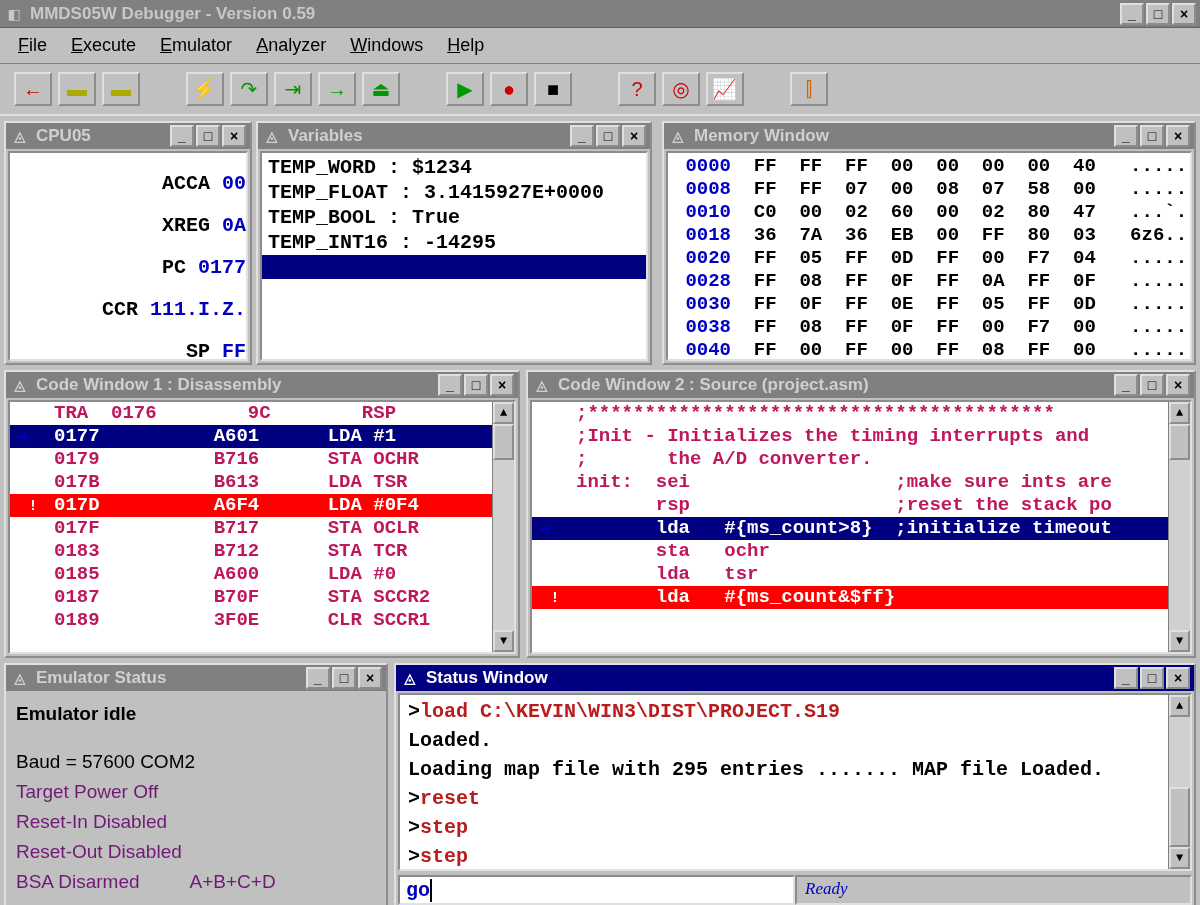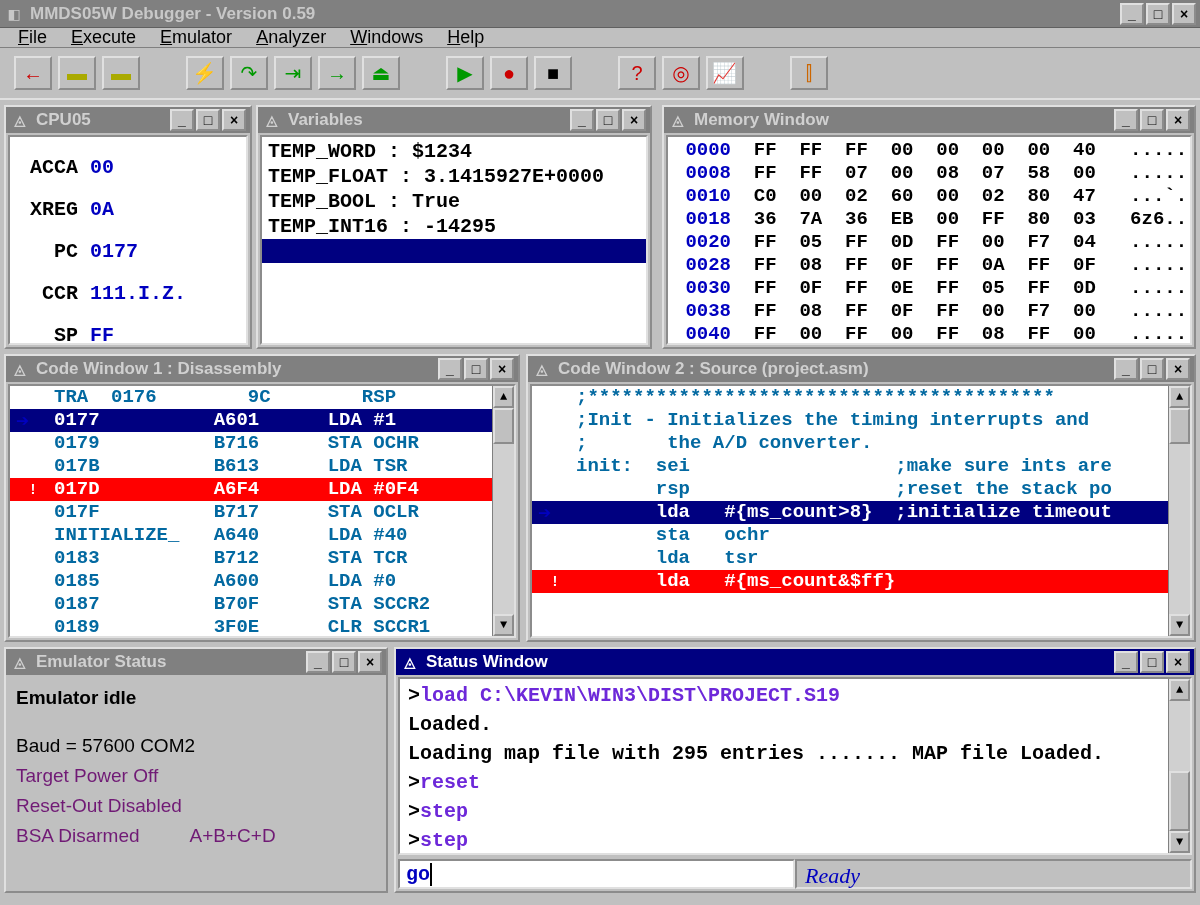--- a/index.html
+++ b/index.html
@@ -35,21 +35,21 @@
 .win-btn {
   width: 24px; height: 22px;
   background: #c0c0c0;
   border: 2px outset #e0e0e0;
   font-family: Arial, sans-serif;
   font-size: 14px; font-weight: bold;
   display: flex; align-items: center; justify-content: center;
   color:#000;
 }
 .menubar {
-  height: 20px;
+  height: 36px;
   background: #c0c0c0;
   display: flex; align-items: center;
   padding: 0 8px; gap: 4px;
   border-bottom: 1px solid #808080;
 }
 .menu-item { padding: 2px 10px; font-size: 18px; }
 .menu-item u { text-decoration: underline; }
 .toolbar {
   height: 52px;
   background: #c0c0c0;
@@ -89,26 +89,26 @@
   background: #ffffff;
   border: 2px inset #e0e0e0;
   margin: 2px;
   font-family: "Courier New", monospace;
   font-size: 20px;
   font-weight: bold;
   line-height: 25px;
   overflow: hidden;
   position:relative;
 }
-.cpu-row { padding: 2px 0 2px 20px; }
+.cpu-row { padding: 2px 0 2px 20px; text-align: right; }
 .cpu-row .reg-name { color: #000; display:inline-block; }
 .cpu-row .reg-val { color: #0000c0; }
 .var-line, .mem-line { white-space: pre; padding: 0 6px; color:#000; }
 .mem-line .addr { color: #0000c0; }
-.code-line { white-space: pre; padding-left: 44px; position: relative; color:#0369a1; }
+.code-line { white-space: pre; padding-left: 44px; position: relative; color:#be185d; }
 .code-line.selected { background: #000080; color: #fff; }
 .code-line.breakpoint { background: #ff0000; color: #fff; }
 .arrow-marker {
   position:absolute; left:6px; top:2px;
   font-size:22px; color:#0000c0;
 }
 .bp-marker {
   position:absolute; left:14px; top:3px;
   width:18px;height:18px; background:#ff0000;border-radius:50%;
   color:#fff;font-size:14px;display:flex;align-items:center;justify-content:center;font-weight:bold;
@@ -117,24 +117,24 @@
   position:absolute;right:0;top:0;bottom:0;width:22px;
   background:#c0c0c0;border-left:1px solid #808080;
   display:flex;flex-direction:column;
 }
 .sb-btn{width:100%;height:22px;background:#c0c0c0;border:2px outset #e0e0e0;display:flex;align-items:center;justify-content:center;font-size:12px;}
 .sb-track{flex:1;background:#d0d0d0;position:relative;}
 .sb-thumb{position:absolute;left:0;width:100%;background:#c0c0c0;border:2px outset #e0e0e0;}
 .emu-content { font-family: Arial, sans-serif; font-size: 19px; line-height:30px; padding:8px 10px; background:#c0c0c0; border:none;}
 .emu-gray { color:#701a75; }
 .status-log { padding: 2px 6px; font-family:"Courier New",monospace;font-size:20px;font-weight:bold;line-height:25px;}
-.status-log .cmd { color:#6d28d9;}
+.status-log .cmd { color:#b91c1c;}
 .status-input-row { display:flex; height:30px; margin:2px;}
 .status-input { flex:0 0 50%; background:#fff;border:2px inset #e0e0e0;padding:2px 6px;font-family:"Courier New",monospace;font-size:20px;font-weight:bold;color:#0000c0;}
-.status-ready { flex:1;background:#c0c0c0;border:2px inset #e0e0e0;padding:2px 8px;font-family:Times,serif;font-style:italic;color:#0000c0;font-size:22px;}
+.status-ready { flex:1;background:#c0c0c0;border:2px inset #e0e0e0;padding:2px 8px;font-family:Times,serif;font-style:italic;color:#0000c0;font-size:17px;}
 </style>
 </head>
 <body>
 
 <div class="main-titlebar">
   <span class="title-icon">◧</span>
   <span class="title-text">MMDS05W Debugger - Version 0.59</span>
   <div class="win-btns">
     <div class="win-btn">_</div>
     <div class="win-btn">□</div>
@@ -246,21 +246,20 @@
           <div class="win-btn">×</div>
         </div>
     </div>
     <div class="child-content" id="code1-content" style="font-size:19px;line-height:23px;">
       <div class="code-line">TRA  0176        9C        RSP</div>
         <div class="code-line selected">0177          A601      LDA #1<span class="arrow-marker">➔</span></div>
         <div class="code-line">0179          B716      STA OCHR</div>
         <div class="code-line">017B          B613      LDA TSR</div>
         <div class="code-line breakpoint">017D          A6F4      LDA #0F4<span class="bp-marker">!</span></div>
         <div class="code-line">017F          B717      STA OCLR</div>
-        <div class="code-line">INITIALIZE_   A640      LDA #40</div>
         <div class="code-line">0183          B712      STA TCR</div>
         <div class="code-line">0185          A600      LDA #0</div>
         <div class="code-line">0187          B70F      STA SCCR2</div>
         <div class="code-line">0189          3F0E      CLR SCCR1</div>
         <div class="scrollbar-v">
           <div class="sb-btn">▲</div>
           <div class="sb-track">
             <div class="sb-thumb" style="top:0;height:36px;"></div>
           </div>
           <div class="sb-btn">▼</div>
@@ -307,20 +306,21 @@
           <div class="win-btn">_</div>
           <div class="win-btn">□</div>
           <div class="win-btn">×</div>
         </div>
     </div>
     <div class="emu-content">
       <div style="font-weight:bold;">Emulator idle</div>
       <div style="height:18px;"></div>
       <div>Baud = 57600   COM2</div>
       <div class="emu-gray">Target Power Off</div>
+      <div class="emu-gray">Reset-In Disabled</div>
       <div class="emu-gray">Reset-Out Disabled</div>
       <div class="emu-gray"><span>BSA Disarmed</span><span style="display:inline-block;width:50px;"></span><span>A+B+C+D</span></div>
     </div>
   </div>
 
   <div class="child-window" style="left:394px;top:547px;width:802px;height:246px;">
     <div class="child-titlebar active-titlebar">
       <span class="title-icon">◬</span>
       <span class="title-text">Status Window</span>
       <div class="win-btns">

